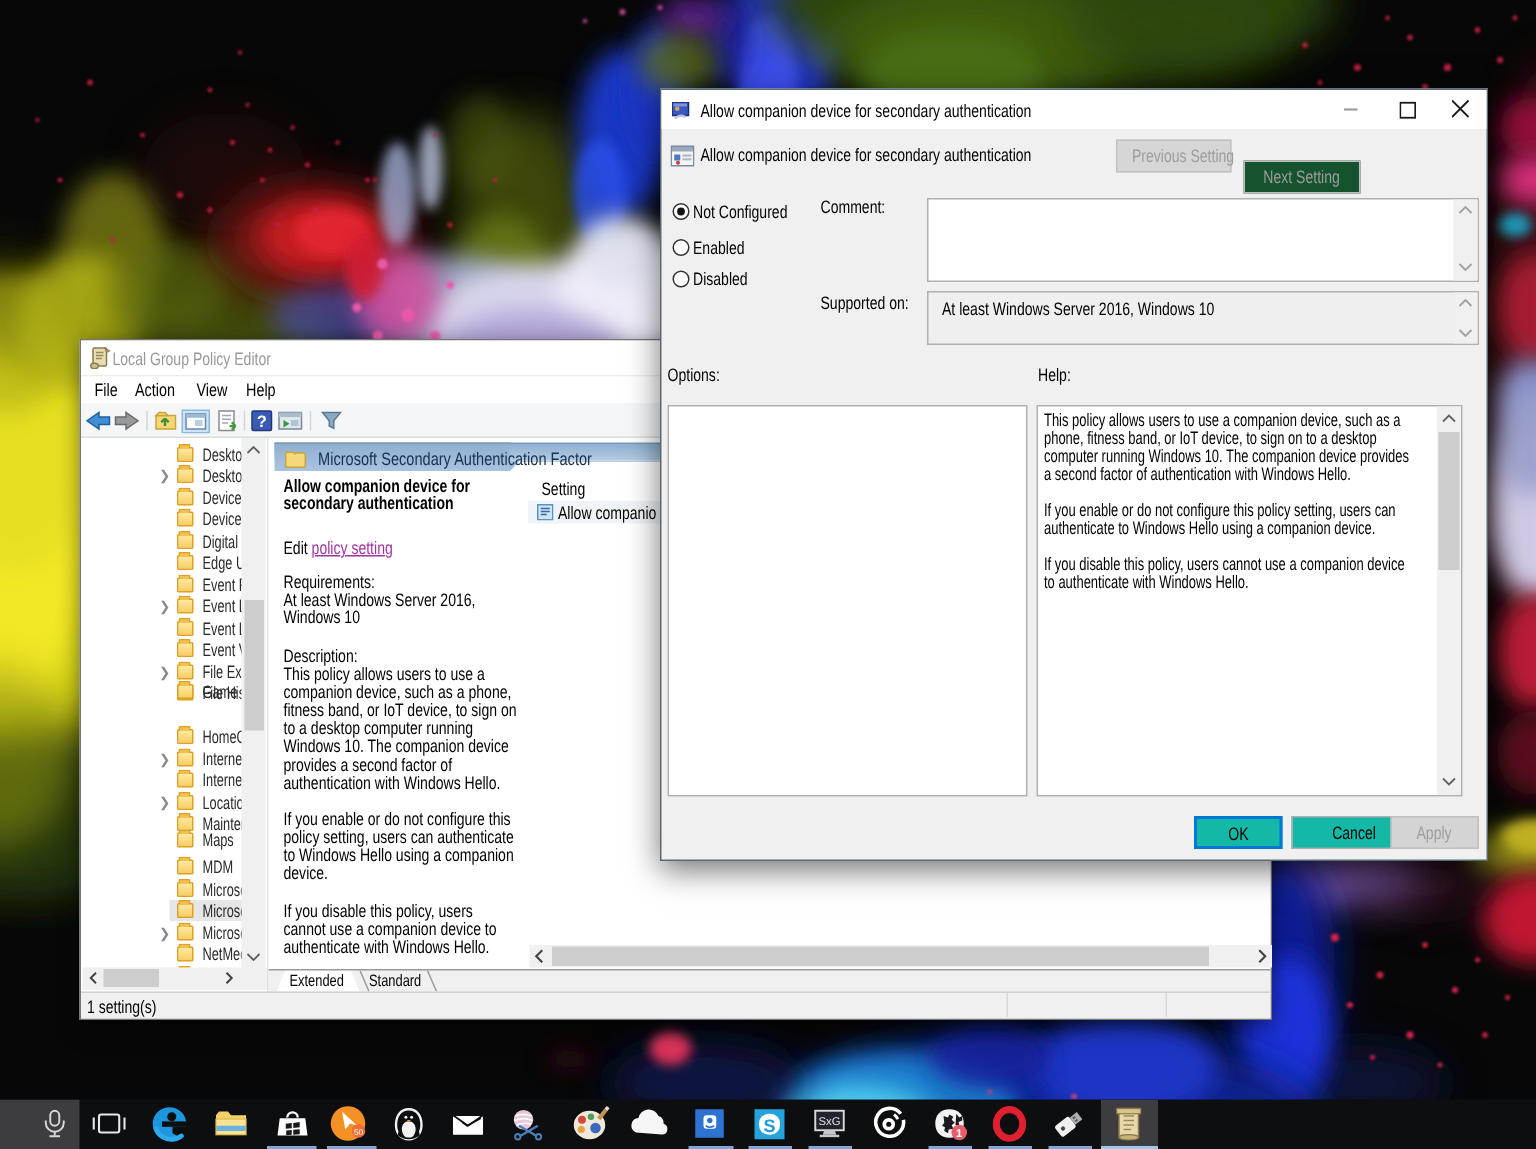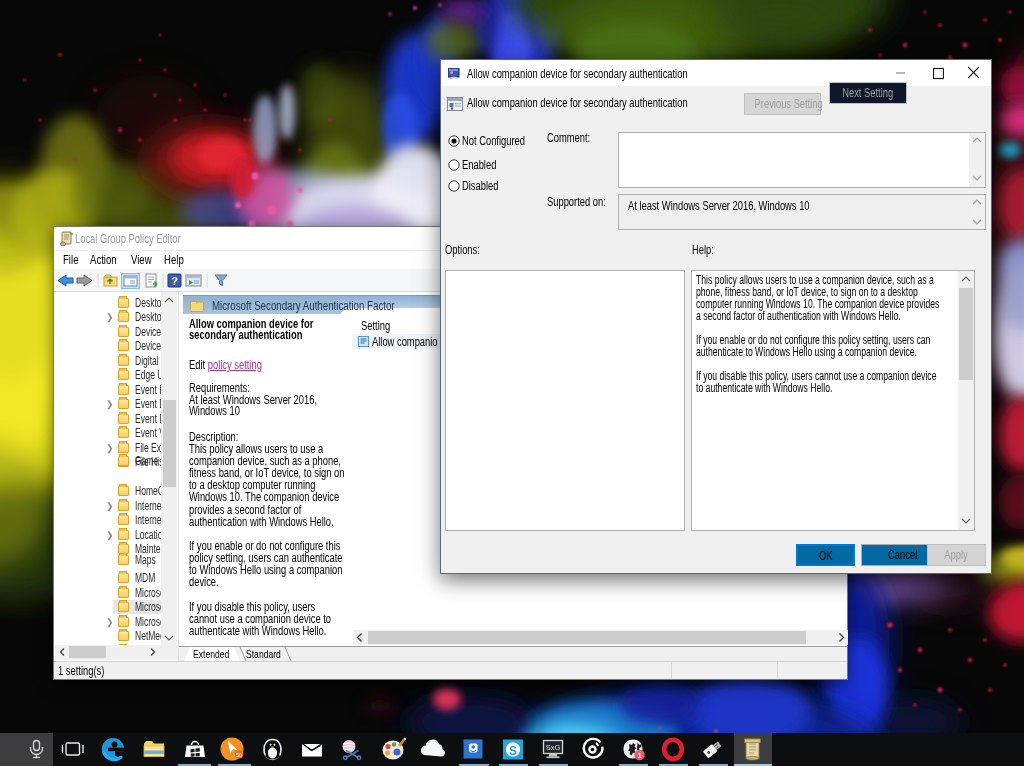--- a/index.html
+++ b/index.html
@@ -28,21 +28,21 @@
   
   .sb{background:#f0f0f0;}
   
   #mid{position:absolute;left:125px;top:65px;width:668px;height:355px;background:#fff;overflow:hidden;}
   
   #dlg{position:absolute;left:440px;top:59px;width:552px;height:515px;background:#f0f0f0;
        border:1px solid #5a6a74;box-sizing:border-box;box-shadow:0 6px 20px rgba(0,0,0,.55);}
   #dlg .titlebar{position:absolute;left:0;top:0;width:100%;height:26px;background:#fff;}
   .winbtn{position:absolute;top:0;width:38px;height:26px;text-align:center;color:#202020;}
   .panel{position:absolute;background:#fff;border:1px solid #b0b0b0;box-sizing:border-box;}
-  .btn{position:absolute;height:22px;background:#0369a1;border:1px solid #adadad;box-sizing:border-box;
+  .btn{position:absolute;height:22px;background:#14b8a6;border:1px solid #adadad;box-sizing:border-box;
        text-align:center;font-size:12px;line-height:20px;}
   
   #taskbar{position:absolute;left:0;top:733px;width:1024px;height:33px;background:#0d0e10;}
 </style>
 </head>
 <body>
 <svg id="wall" width="1024" height="766" viewBox="0 0 1024 766">
 <defs>
 <filter id="b24" x="-80%" y="-80%" width="260%" height="260%">
         <feGaussianBlur stdDeviation="24"></feGaussianBlur>
@@ -460,21 +460,21 @@
   <svg class="abs" style="left:6px;top:36px" width="16" height="16" viewBox="0 0 16 16">
     <rect x="0.5" y="1.5" width="15" height="13" fill="#f4f4f2" stroke="#7a8aa0"></rect>
     <rect x="1" y="2" width="14" height="3" fill="#9aa8bc"></rect>
     <rect x="2.5" y="7" width="4" height="4" fill="#4a78c4"></rect>
     <circle cx="5" cy="12.5" r="1.3" fill="#c43a3a"></circle>
     <rect x="8" y="7" width="6" height="1.4" fill="#b0b8c4"></rect>
     <rect x="8" y="9.5" width="6" height="1.4" fill="#b0b8c4"></rect>
   </svg>
   <span class="abs tx" style="left:26px;top:36px">Allow companion device for secondary authentication</span>
   <div class="btn" style="left:303px;top:33px;width:77px;background:#d6d6d6;border-color:#c0c0c0;color:#9d9d9d"><span class="txc">Previous Setting</span></div>
-  <div class="btn" style="left:388px;top:22px;width:78px;background:#0f172a;border-color:#c0c0c0;color:#9d9d9d"><span class="txc">Next Setting</span></div>
+  <div class="btn" style="left:388px;top:47px;width:78px;background:#14532d;border-color:#c0c0c0;color:#9d9d9d"><span class="txc">Next Setting</span></div>
 
   <svg class="abs" style="left:7px;top:75px" width="12" height="12">
       <circle cx="6" cy="6" r="5.2" fill="#fff" stroke="#333"></circle>
       <circle cx="6" cy="6" r="2.6" fill="#111"></circle>
     </svg>
   <span class="abs tx" style="left:21px;top:74px">Not Configured</span>
   <svg class="abs" style="left:7px;top:98.5px" width="12" height="12">
       <circle cx="6" cy="6" r="5.2" fill="#fff" stroke="#333"></circle>
     </svg>
   <span class="abs tx" style="left:21px;top:97.5px">Enabled</span>

